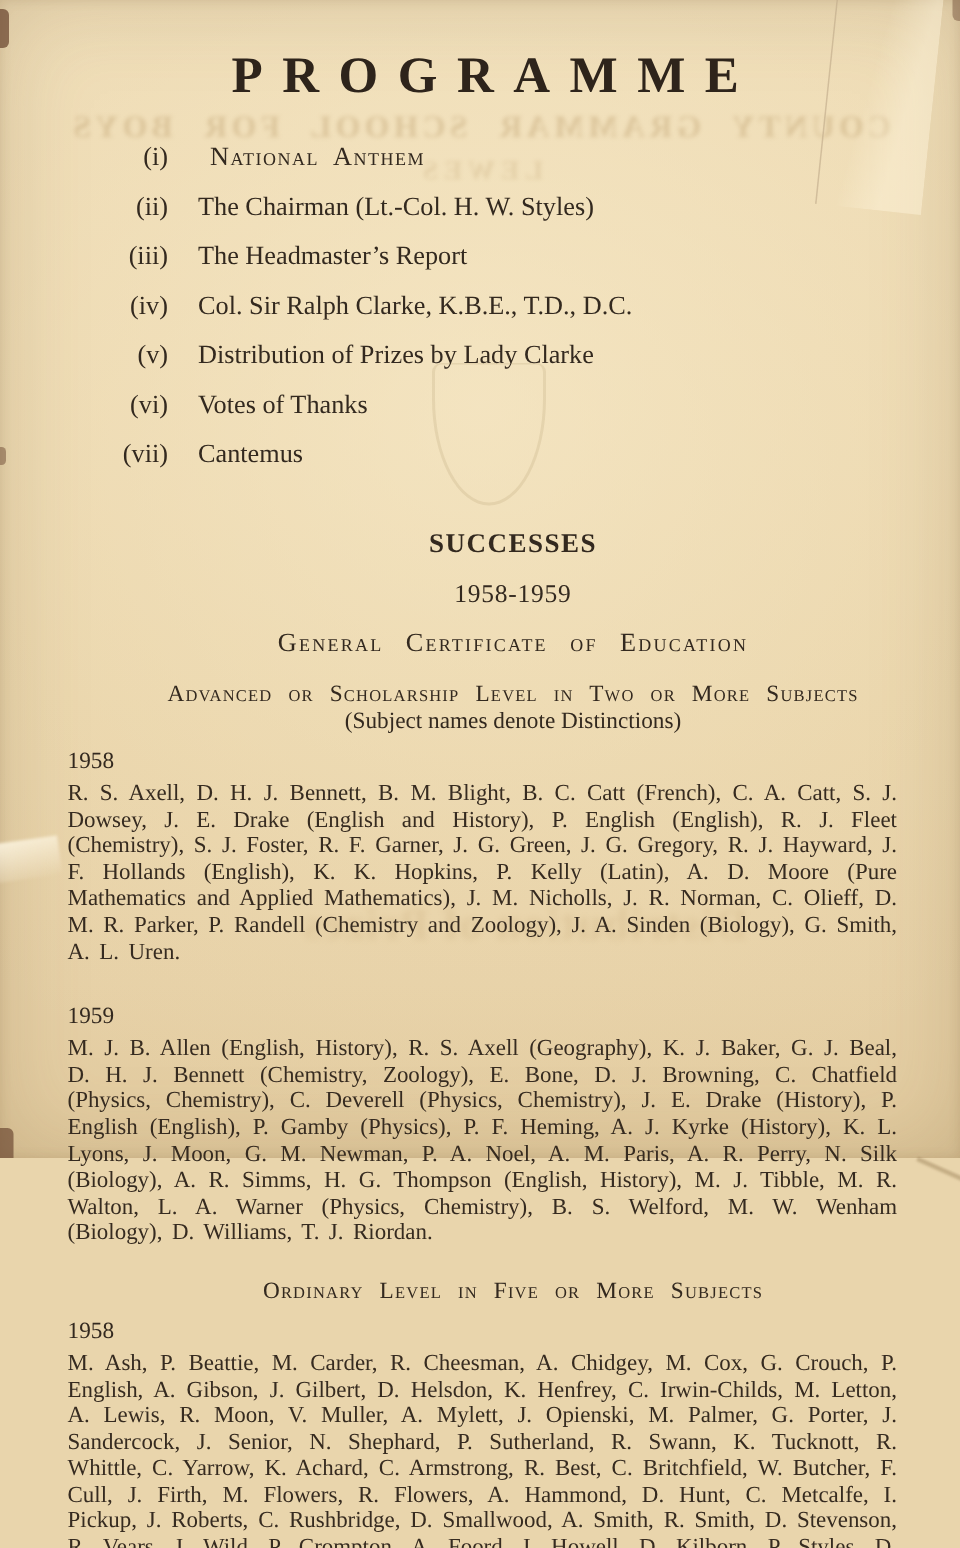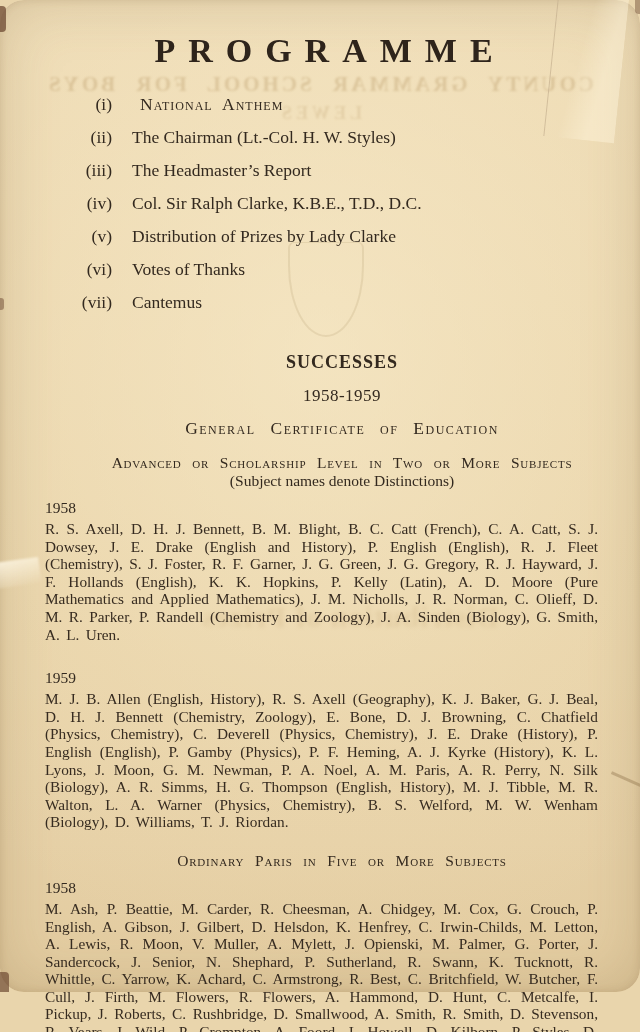--- a/index.html
+++ b/index.html
@@ -9,29 +9,28 @@
   body {
     width: 640px;
     height: 1032px;
     overflow: hidden;
     font-family: "Liberation Serif", serif;
     background: #e9d5ac;
   }
   .page {
     position: relative;
     width: 640px;
-    height: 992px;
+    height: 772px;
     color: #33291f;
     background:
       radial-gradient(ellipse 120% 90% at 50% 35%, rgba(250,238,206,0.55) 0%, rgba(244,228,190,0.25) 45%, rgba(0,0,0,0) 70%),
       linear-gradient(180deg, #efddb8 0%, #ecd8b0 30%, #e9d4aa 60%, #e6d0a6 85%, #e2cb9f 100%);
     box-shadow:
       inset 0 0 60px rgba(120,90,50,0.22),
       inset 0 0 8px rgba(120,90,50,0.18);
-    border-radius: 24px;
   }
 
   
   .ghost {
     position: absolute;
     transform: scaleX(-1);
     color: #b3925e;
     filter: blur(1.3px);
     white-space: nowrap;
     pointer-events: none;
@@ -267,21 +266,21 @@
     <div class="centered note-line">(Subject names denote Distinctions)</div>
 
     <div class="names-block">
       <div class="year-label">1958</div>
       <p class="names-para">R. S. Axell, D. H. J. Bennett, B. M. Blight, B. C. Catt (French), C. A. Catt, S. J. Dowsey, J. E. Drake (English and History), P. English (English), R. J. Fleet (Chemistry), S. J. Foster, R. F. Garner, J. G. Green, J. G. Gregory, R. J. Hayward, J. F. Hollands (English), K. K. Hopkins, P. Kelly (Latin), A. D. Moore (Pure Mathematics and Applied Mathematics), J. M. Nicholls, J. R. Norman, C. Olieff, D. M. R. Parker, P. Randell (Chemistry and Zoology), J. A. Sinden (Biology), G. Smith, A. L. Uren.</p>
 
       <div class="year-label year-label-1959">1959</div>
       <p class="names-para">M. J. B. Allen (English, History), R. S. Axell (Geography), K. J. Baker, G. J. Beal, D. H. J. Bennett (Chemistry, Zoology), E. Bone, D. J. Browning, C. Chatfield (Physics, Chemistry), C. Deverell (Physics, Chemistry), J. E. Drake (History), P. English (English), P. Gamby (Physics), P. F. Heming, A. J. Kyrke (History), K. L. Lyons, J. Moon, G. M. Newman, P. A. Noel, A. M. Paris, A. R. Perry, N. Silk (Biology), A. R. Simms, H. G. Thompson (English, History), M. J. Tibble, M. R. Walton, L. A. Warner (Physics, Chemistry), B. S. Welford, M. W. Wenham (Biology), D. Williams, T. J. Riordan.</p>
     </div>
 
-    <div class="centered level-heading ordinary-heading">Ordinary Paris in Five or More Subjects</div>
+    <div class="centered level-heading ordinary-heading">Ordinary Level in Five or More Subjects</div>
 
     <div class="names-block">
       <div class="year-label year-label-ord">1958</div>
       <p class="names-para">M. Ash, P. Beattie, M. Carder, R. Cheesman, A. Chidgey, M. Cox, G. Crouch, P. English, A. Gibson, J. Gilbert, D. Helsdon, K. Henfrey, C. Irwin-Childs, M. Letton, A. Lewis, R. Moon, V. Muller, A. Mylett, J. Opienski, M. Palmer, G. Porter, J. Sandercock, J. Senior, N. Shephard, P. Sutherland, R. Swann, K. Tucknott, R. Whittle, C. Yarrow, K. Achard, C. Armstrong, R. Best, C. Britchfield, W. Butcher, F. Cull, J. Firth, M. Flowers, R. Flowers, A. Hammond, D. Hunt, C. Metcalfe, I. Pickup, J. Roberts, C. Rushbridge, D. Smallwood, A. Smith, R. Smith, D. Stevenson, R. Vears, J. Wild, P. Crompton, A. Foord, I. Howell, D. Kilborn, P. Styles, D. Warner.</p>
     </div>
 
   </div>
 </div>
 
 </body></html>

